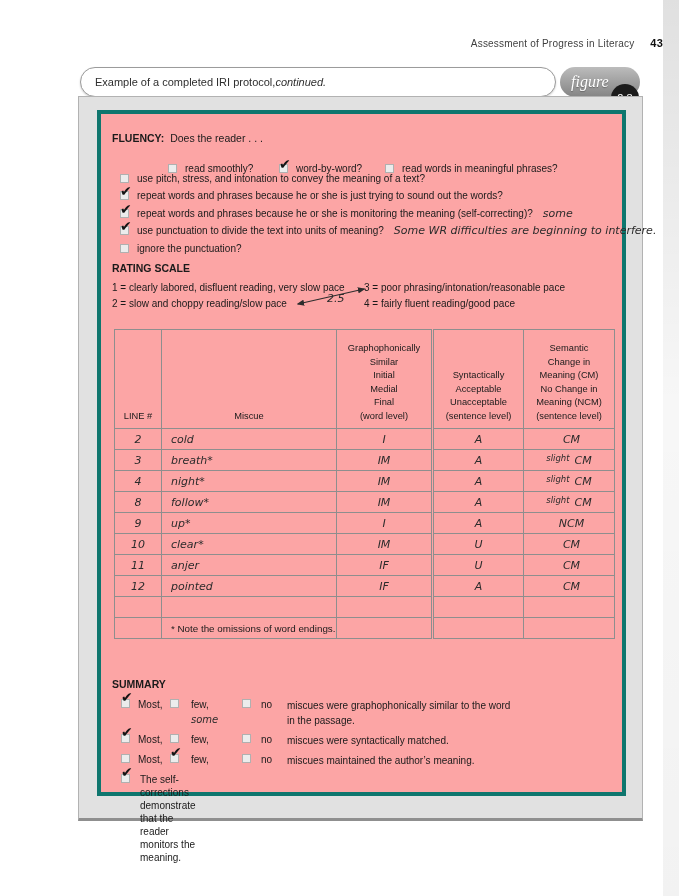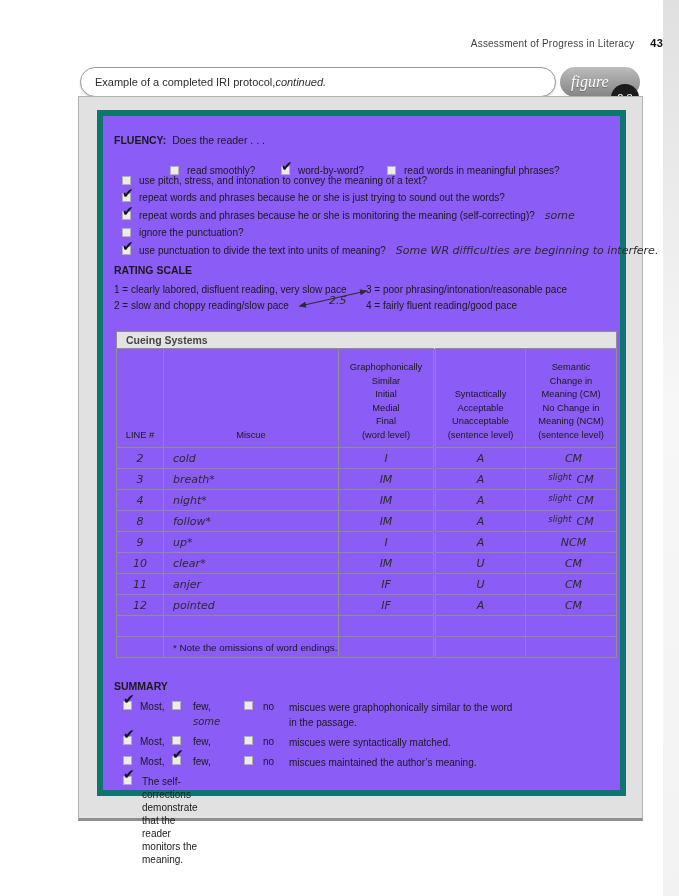--- a/index.html
+++ b/index.html
@@ -31,21 +31,21 @@
   .fig-word { font-family:"Liberation Serif", serif; font-style:italic; color:#ffffff;
     font-size:16px; padding-left:11px; text-shadow:0 1px 1px rgba(0,0,0,0.3); }
   .fig-num { position:absolute; right:1px; top:1px; width:28px; height:28px; border-radius:50%;
     background:#1b1b1b; color:#fff; font-size:11px; font-weight:normal;
     display:flex; align-items:center; justify-content:center;margin-top:16px; }
 
   .gray-body { position:absolute; left:0; top:29px; width:565px; height:725px;
     background:#e1e1e1; border:1px solid #b2b2b2; border-bottom:3px solid #8f8f8f; }
 
   .panel { position:absolute; left:18px; top:13px; width:529px; height:686px;
-    background:#8b5cf6; border:6px solid #0f766e; }
+    background:#fca5a5; border:4px solid #0f766e; }
 
   
   .cb { position:relative; display:inline-block; width:9px; height:9px;
     background:#ececec; border:1px solid #b0b0b0; vertical-align:-1px; }
   .cb.checked::after { content:"✔"; position:absolute; left:-1px; top:-9px;
     font-size:14px; font-weight:bold; color:#141414;
     font-family:"DejaVu Sans", sans-serif; }
 
   .hand { font-family:"DejaVu Sans", sans-serif; font-style:italic; color:#2b2b2b; }
 
@@ -136,24 +136,24 @@
           <div class="fl-row">
             <span class="cb"></span><span class="cb-label">use pitch, stress, and intonation to convey the meaning of a text?</span><span class="fl-note hand"></span>
           </div>
           <div class="fl-row">
             <span class="cb checked"></span><span class="cb-label">repeat words and phrases because he or she is just trying to sound out the words?</span><span class="fl-note hand"></span>
           </div>
           <div class="fl-row">
             <span class="cb checked"></span><span class="cb-label">repeat words and phrases because he or she is monitoring the meaning (self-correcting)?</span><span class="fl-note hand">some</span>
           </div>
           <div class="fl-row">
+            <span class="cb checked"></span><span class="cb-label">use punctuation to divide the text into units of meaning?</span><span class="fl-note hand">Some WR difficulties are beginning to interfere.</span>
+          </div>
+          <div class="fl-row">
             <span class="cb"></span><span class="cb-label">ignore the punctuation?</span><span class="fl-note hand"></span>
-          </div>
-          <div class="fl-row">
-            <span class="cb checked"></span><span class="cb-label">use punctuation to divide the text into units of meaning?</span><span class="fl-note hand">Some WR difficulties are beginning to interfere.</span>
           </div>
         </div>
 
         <div class="rating">
           <div class="rs-heading">RATING SCALE</div>
           <div class="rs-grid">
             <span>1 = clearly labored, disfluent reading, very slow pace</span>
             <span>3 = poor phrasing/intonation/reasonable pace</span>
             <span>2 = slow and choppy reading/slow pace</span>
             <span>4 = fairly fluent reading/good pace</span>
@@ -171,23 +171,20 @@
 
         <table class="cue-table">
           <colgroup>
             <col style="width:47px">
               <col style="width:175px">
               <col style="width:96px">
             <col style="width:91px">
               <col style="width:91px">
           </colgroup>
           <tbody>
-              <tr class="title-bar">
-            <th colspan="5">Cueing Systems</th>
-          </tr>
           <tr class="hdr">
             <th>LINE #</th>
             <th>Miscue</th>
             <th>Graphophonically
 Similar
 Initial
 Medial
 Final
 (word level)</th>
             <th style="border-left:3px double #8e8e8e">Syntactically

